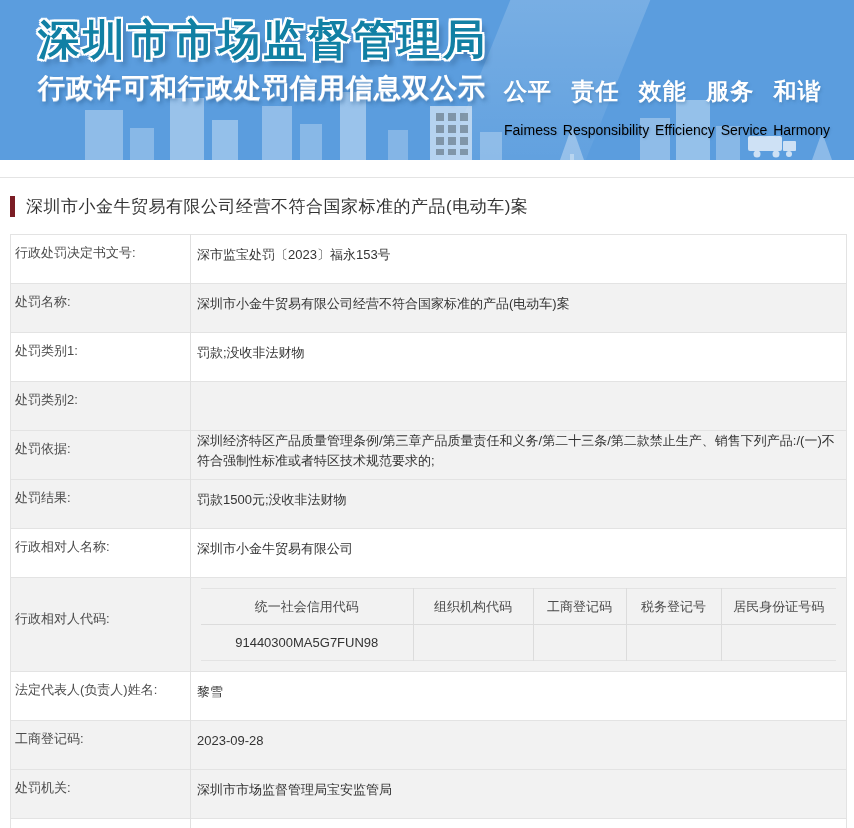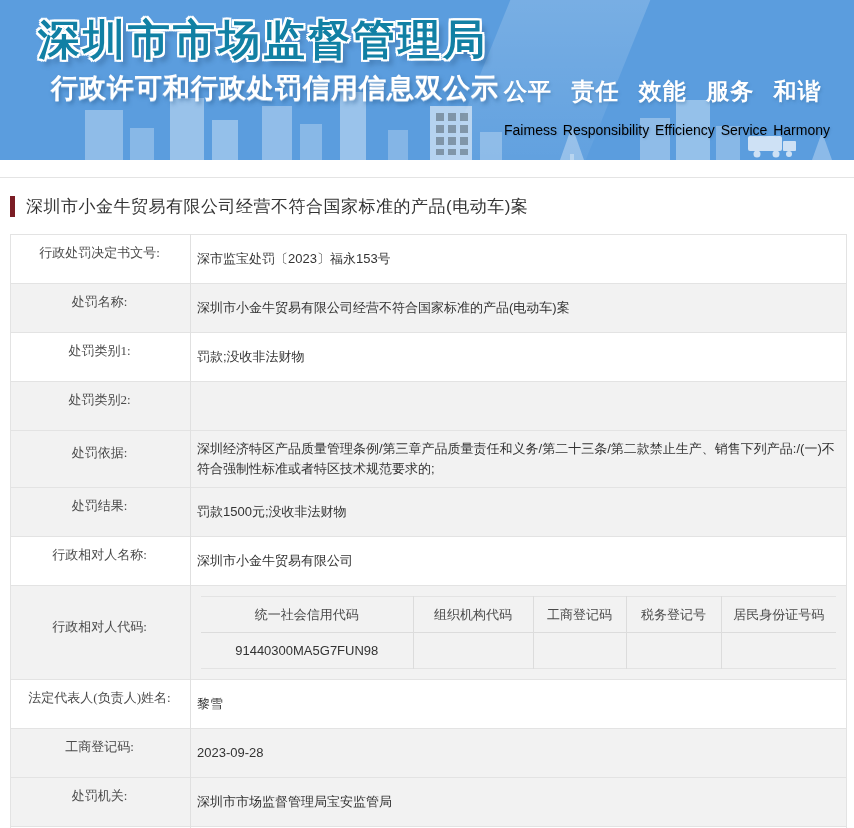--- a/index.html
+++ b/index.html
@@ -42,21 +42,20 @@
       -2px -2px 0 #fff, 0 -2px 0 #fff, 2px -2px 0 #fff,
       -2px 0 0 #fff, 2px 0 0 #fff,
       -2px 2px 0 #fff, 0 2px 0 #fff, 2px 2px 0 #fff,
       5px 6px 5px rgba(40,85,130,0.45);
   }
   .banner-subtitle {
     position: absolute; left: 38px; top: 70px;
     font-size: 27px; font-weight: bold; letter-spacing: 1px;
     color: #ffffff;
     text-shadow: 0 1px 0 rgba(255,255,255,0.5), 2px 3px 4px rgba(40,90,140,0.6);
-    margin-left: 13px;
   }
   .slogan { position: absolute; right: 24px; top: 76px; text-align: left; }
   .slogan-cn {
     font-size: 23px; font-weight: bold; color: #fff;
     word-spacing: 12px; letter-spacing: 1px;
     text-shadow: 1px 2px 3px rgba(60,110,160,0.45);
   }
   .slogan-en {
     margin-top: 15px;
     font-size: 14px; color: #000000; word-spacing: 2px;
@@ -83,32 +82,31 @@
     margin: 3px 7px 6px 10px;
     border-collapse: collapse;
     border: 1px solid #e3e3e3;
     font-size: 13px;
     table-layout: fixed;
   }
   .info-table col.c-label { width: 180px; }
   .info-table tr { border-top: 1px solid #e3e3e3; border-bottom: 1px solid #e3e3e3; height: 36px; }
   .info-table tr.shaded { background: #f2f2f2; }
   .info-table td.label {
-    text-align: center;
+    text-align: left;
     color: #4a4a4a;
     padding: 8px 6px 20px 4px;
     border-right: 1px solid #e0e0e0;
     line-height: 20px;
     vertical-align: middle;
-    font-family: Liberation Serif, serif;
   }
   .info-table td.value {
     text-align: left;
     color: #333;
-    padding: 8px 8px 8px 6px;
+    padding: 0 8px 8px 6px;
     line-height: 20px;
     vertical-align: middle;
     word-break: break-all;
   }
   .info-table td.sub-wrap { padding: 10px; }
 
   .sub { width: 100%; border-collapse: collapse; table-layout: fixed; }
   .sub col.sc1 { width: 212px; }
   .sub col.sc2 { width: 120px; }
   .sub col.sc3 { width: 93px; }

